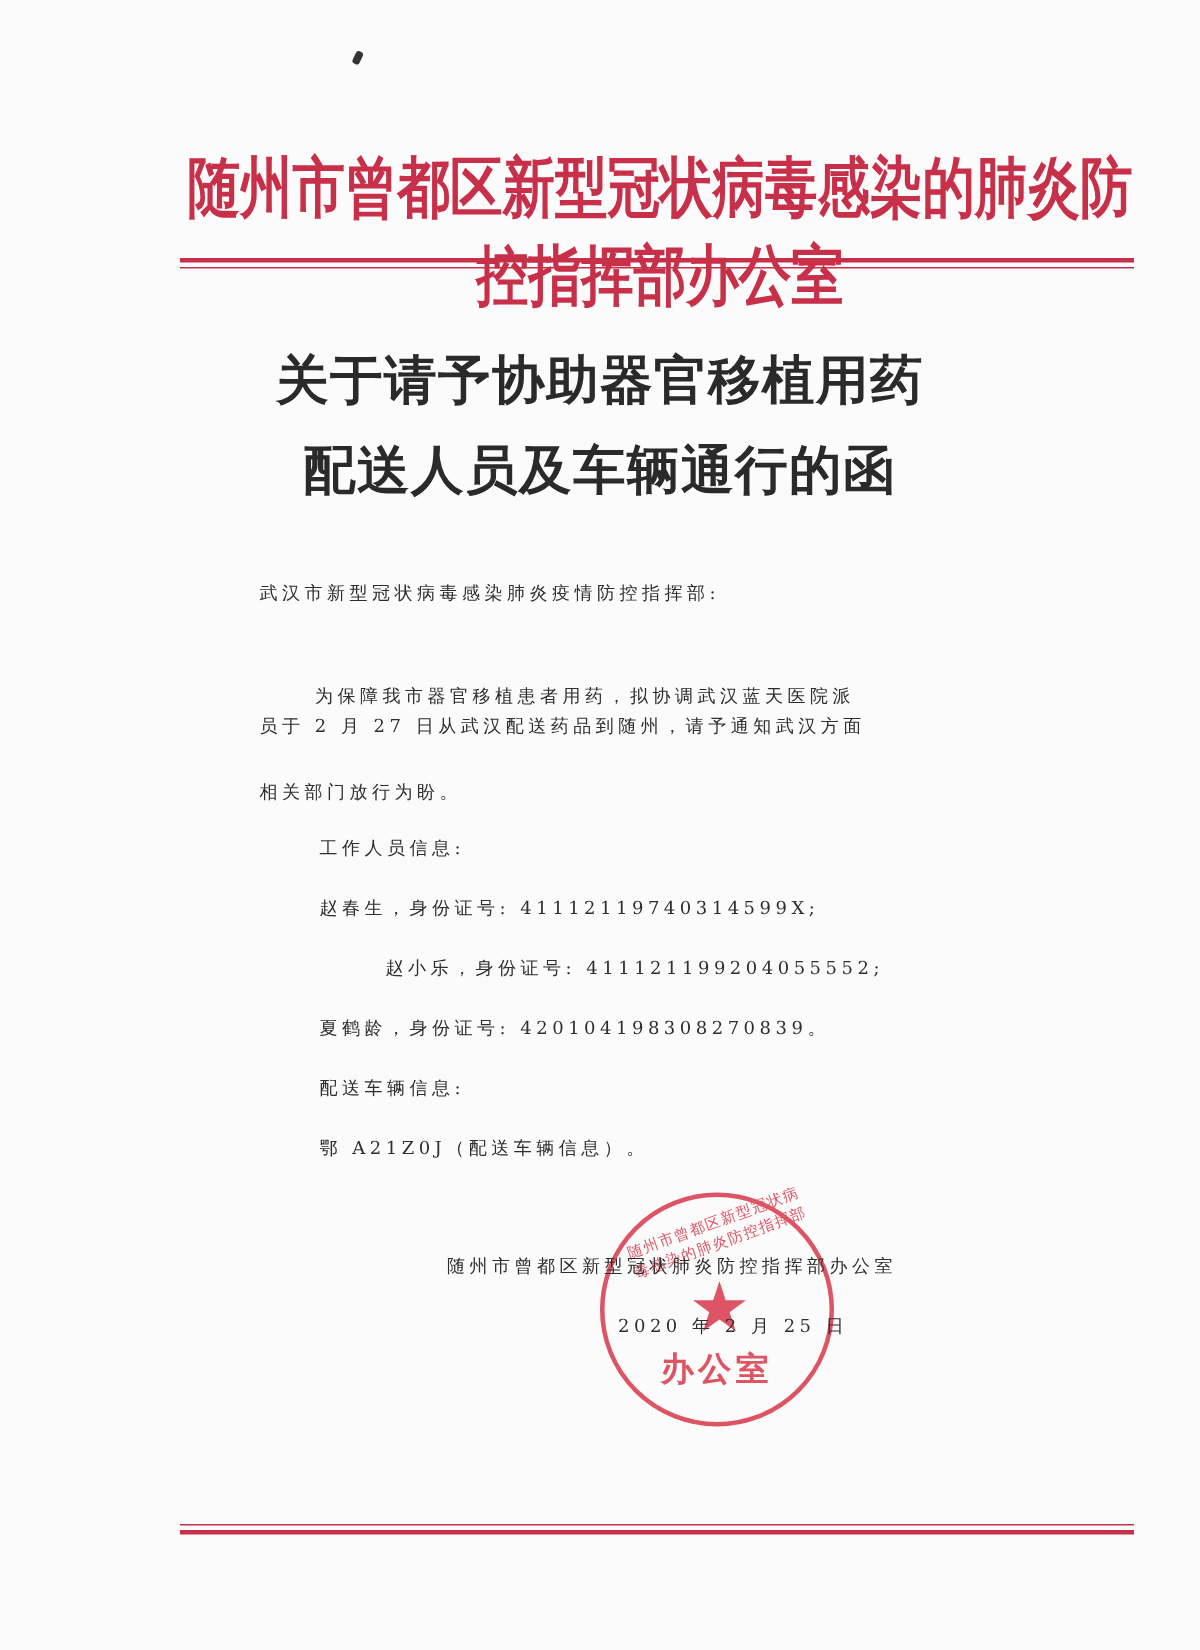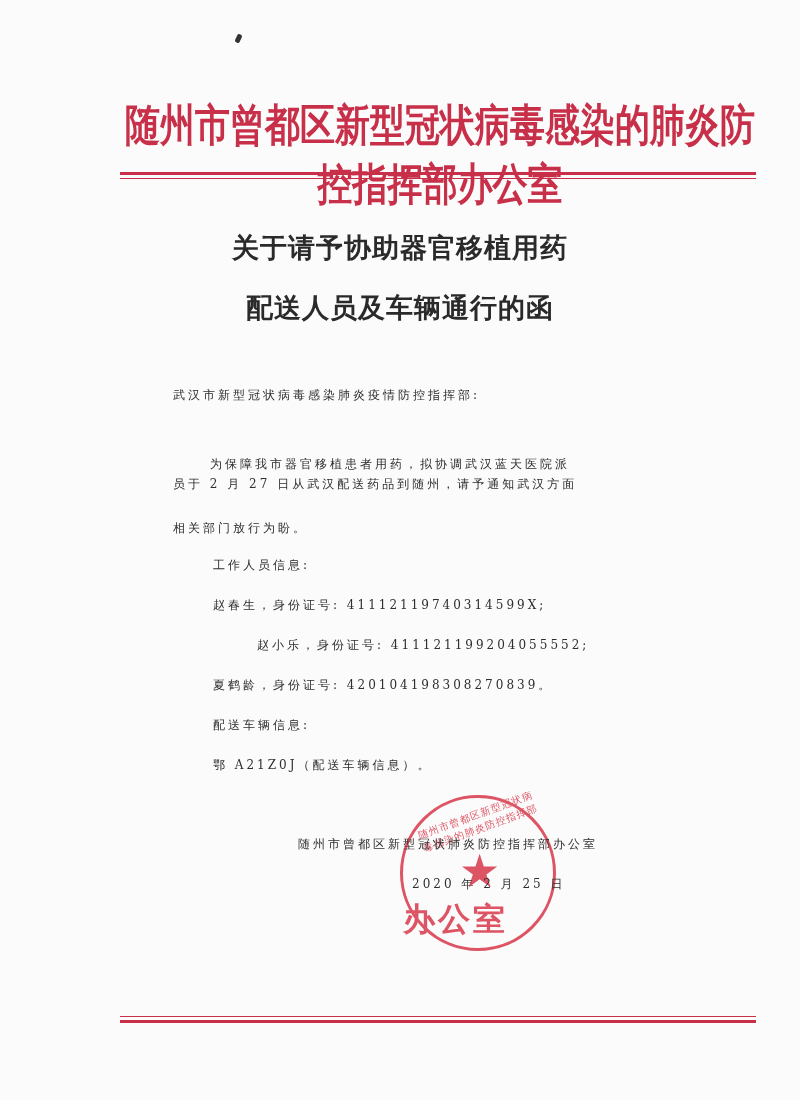--- a/index.html
+++ b/index.html
@@ -7,28 +7,28 @@
          font-family:"DejaVu Serif","Liberation Serif",serif; color:#2a2a2a; }
   .mark { position:absolute; left:236px; top:34px; width:5px; height:9px; background:#333; border-radius:2px; transform:rotate(25deg); }
   .header-title { position:absolute; left:120px; top:96px; width:640px; text-align:center;
          font-size:35px; letter-spacing:0px; color:#c8304a; font-weight:bold;
          transform:scaleY(1.25); transform-origin:top center; }
   .rule { position:absolute; left:120px; width:636px; }
   .rule-top-thick { top:172px; height:3px; background:#c8304a; }
   .rule-top-thin { top:178px; height:1px; background:#c8304a; }
   .rule-bot-thin { top:1016px; height:1px; background:#c8304a; }
   .rule-bot-thick { top:1020px; height:3px; background:#c8304a; }
-  .doc-title { position:absolute; left:0; width:800px; text-align:center; font-size:27px; font-weight:bold; color:#2a2a2a; letter-spacing:1px; }
+  .doc-title { position:absolute; left:0; width:800px; text-align:center; font-size:35px; font-weight:bold; color:#2a2a2a; letter-spacing:1px; }
   .t1 { top:230px; }
   .t2 { top:290px; }
   .line { position:absolute; font-size:12px; letter-spacing:3px; white-space:nowrap; color:#2e2e2e; }
   .seal { position:absolute; left:400px; top:795px; width:150px; height:150px; border:3px solid #d8384a; border-radius:50%;
           opacity:0.85; }
   .seal-star { position:absolute; left:56px; top:50px; font-size:46px; color:#d8384a; line-height:1; }
-  .seal-text { position:absolute; left:0; width:150px; top:100px; text-align:left; font-size:32px; color:#d8384a; font-weight:bold; letter-spacing:3px; }
+  .seal-text { position:absolute; left:0; width:150px; top:100px; text-align:center; font-size:22px; color:#d8384a; font-weight:bold; letter-spacing:3px; }
   .seal-arc { position:absolute; left:12px; top:10px; width:126px; text-align:center; font-size:10px; color:#d8384a; letter-spacing:1px; transform:rotate(-20deg); }
 </style>
 </head>
 <body>
 
 <div class="mark"></div>
 
 <div class="header-title">随州市曾都区新型冠状病毒感染的肺炎防控指挥部办公室</div>
 <div class="rule rule-top-thick"></div>
 <div class="rule rule-top-thin"></div>

